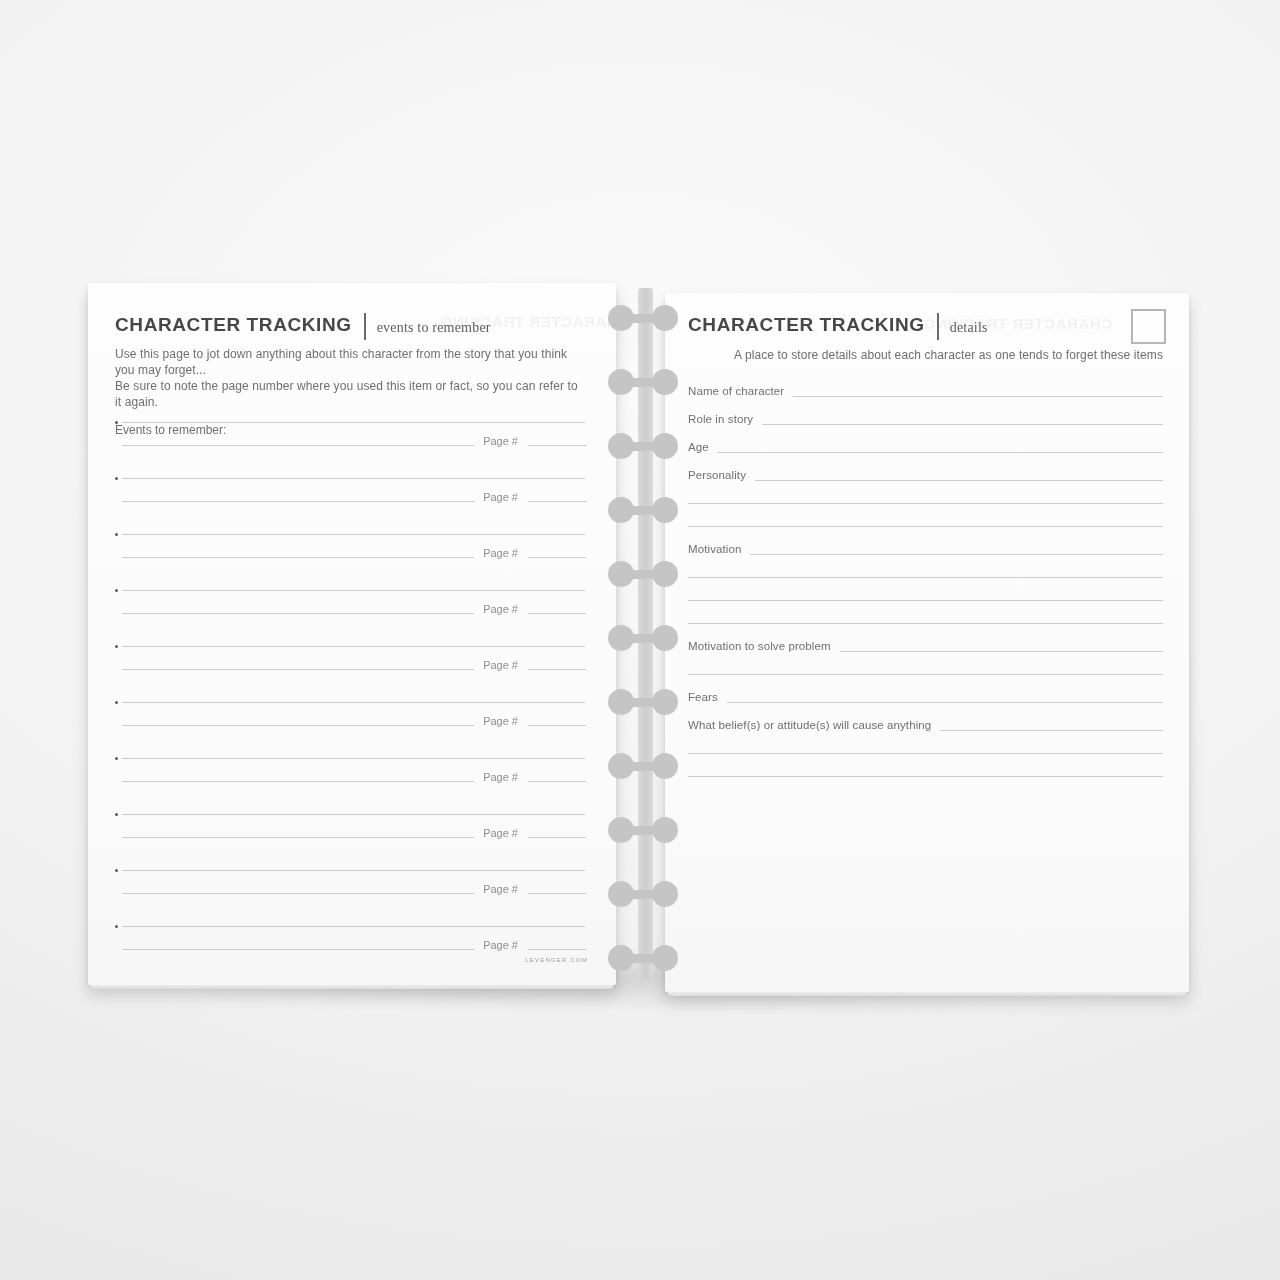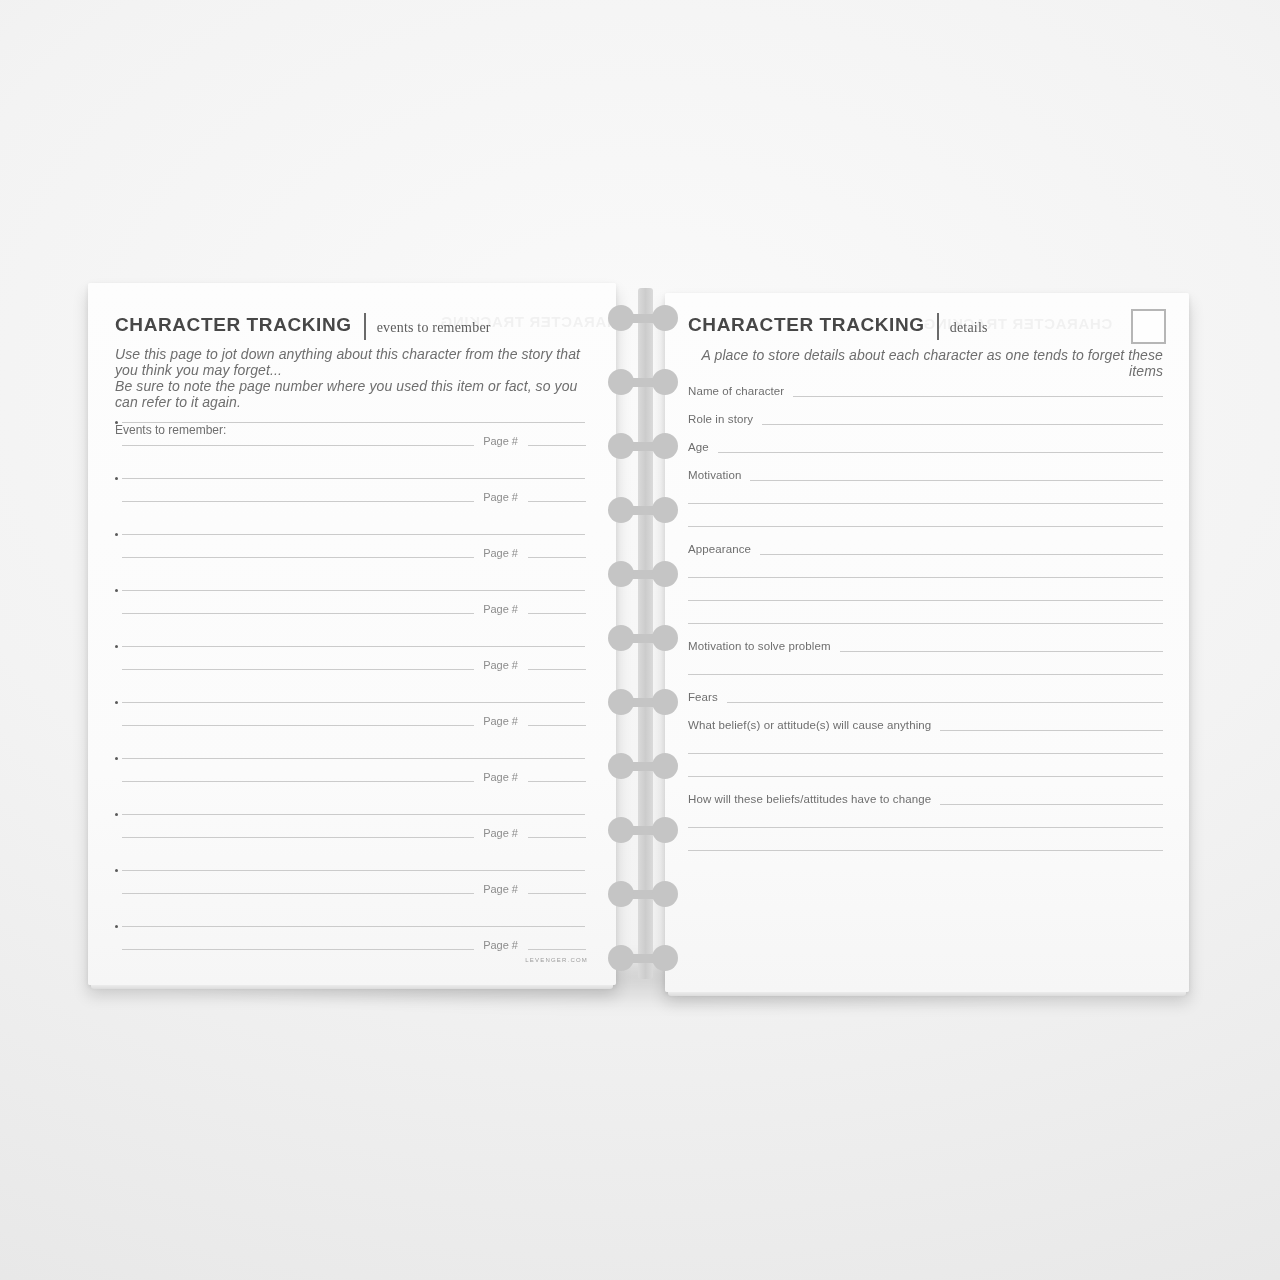--- a/index.html
+++ b/index.html
@@ -59,22 +59,21 @@
   }
   .subtitle {
     font-size: 14px;
     color: #5c5c5c;
     transform: translateY(3px);
     letter-spacing: 0.2px;
     font-family: Liberation Serif, serif;
   }
   .desc {
     margin: 8px 30px 0 27px;
-    font-style: italic;
-    font-size: 14px;
+    font-size: 12px;
     line-height: 16px;
     color: var(--muted-text);
     letter-spacing: 0.1px;
   }
   .right-page .desc { margin: 9px 26px 0 23px; text-align: right; }
   .section-label {
     margin: 13px 30px 0 27px;
     font-size: 12px;
     color: var(--muted-text);
   }
@@ -328,30 +327,30 @@
 
   <div class="field">
     <div class="fmain">
       <span class="flabel">Age</span>
       <span class="fline"></span>
     </div>
   </div>
 
   <div class="field">
     <div class="fmain">
-      <span class="flabel">Motivation</span>
+      <span class="flabel">Personality</span>
       <span class="fline"></span>
     </div>
   <div class="extra"></div>
             <div class="extra"></div>
           </div>
 
   <div class="field">
     <div class="fmain">
-      <span class="flabel">Appearance</span>
+      <span class="flabel">Motivation</span>
       <span class="fline"></span>
     </div>
   <div class="extra"></div>
             <div class="extra"></div>
           </div>
 
   <div class="field">
   <div class="extra"></div>
           </div>
 
@@ -375,28 +374,20 @@
 
   <div class="field">
     <div class="fmain">
       <span class="flabel">What belief(s) or attitude(s) will cause anything</span>
       <span class="fline"></span>
     </div>
   <div class="extra"></div>
             <div class="extra"></div>
           </div>
 
-  <div class="field">
-    <div class="fmain">
-      <span class="flabel">How will these beliefs/attitudes have to change</span>
-      <span class="fline"></span>
-    </div>
-  <div class="extra"></div>
-            <div class="extra"></div>
-          </div>
 </div>
     </div>
 
     <div class="binding">
       <div class="binding-strip"></div>
 
   <div class="disc-unit" style="top: 20px;">
     <span class="disc-bar"></span>
     <span class="disc-circle left"></span>
     <span class="disc-circle right"></span>

